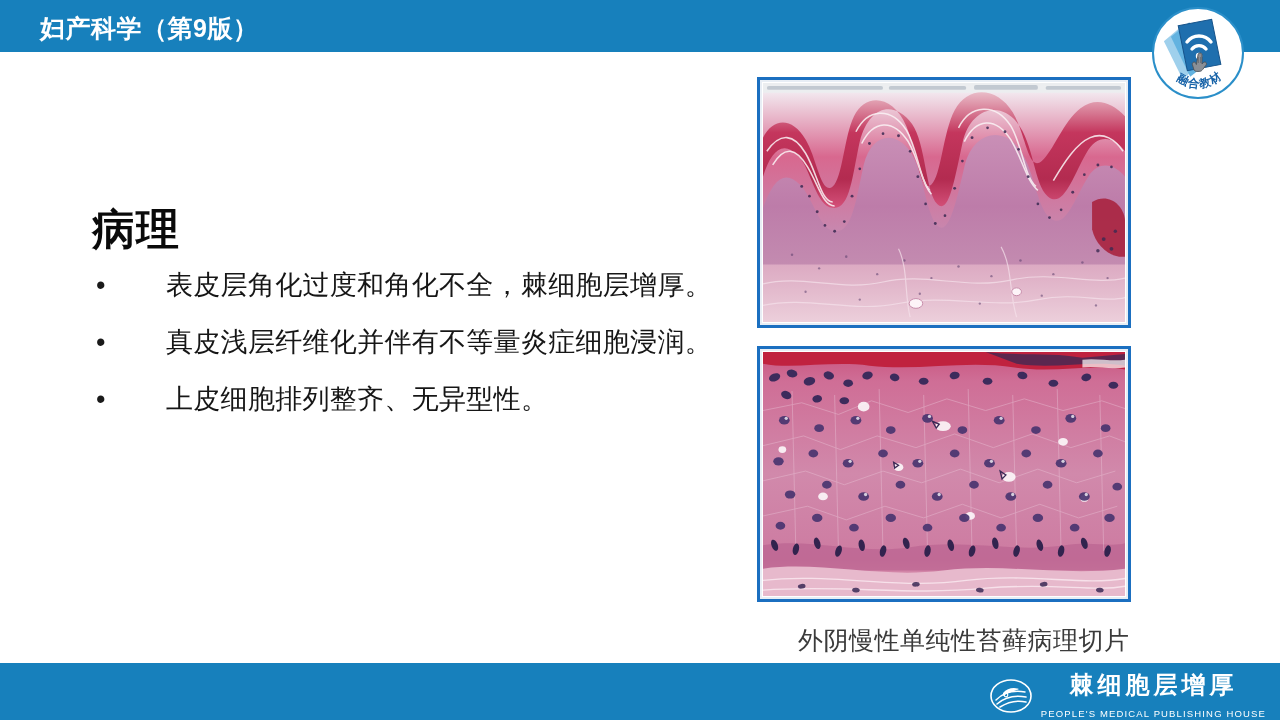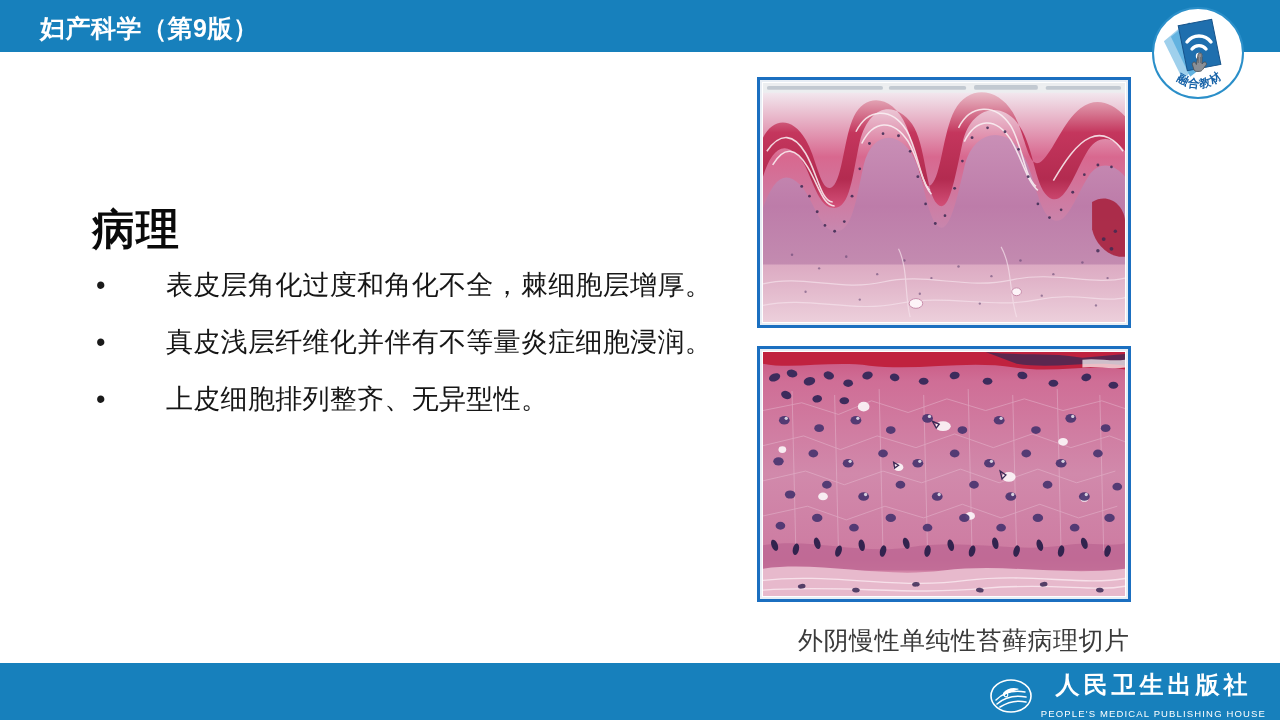--- a/index.html
+++ b/index.html
@@ -549,16 +549,16 @@
     <ellipse cx="22" cy="20" rx="20" ry="16" fill="none" stroke="#ffffff" stroke-width="1.6"></ellipse>
     <g fill="none" stroke="#ffffff" stroke-width="1.5" stroke-linecap="round">
       <path d="M7 24 C14 17 24 14 36 16"></path>
       <path d="M8 28 C16 21 26 19 37 21"></path>
       <path d="M11 31 C19 26 28 24 37 26"></path>
     </g>
     <path d="M14 17 C18 12 25 11 30 13 C26 15 20 16 14 20 Z" fill="#ffffff"></path>
     <circle cx="17" cy="19" r="1.8" fill="none" stroke="#ffffff" stroke-width="1.2"></circle>
   </svg>
   <div class="pub-textblock">
-    <div class="pub-cn">人民卫生出版社</div>
+    <div class="pub-cn">棘细胞层增厚</div>
     <div class="pub-en">PEOPLE'S MEDICAL PUBLISHING HOUSE</div>
   </div>
 </div>
 
 </body></html>

